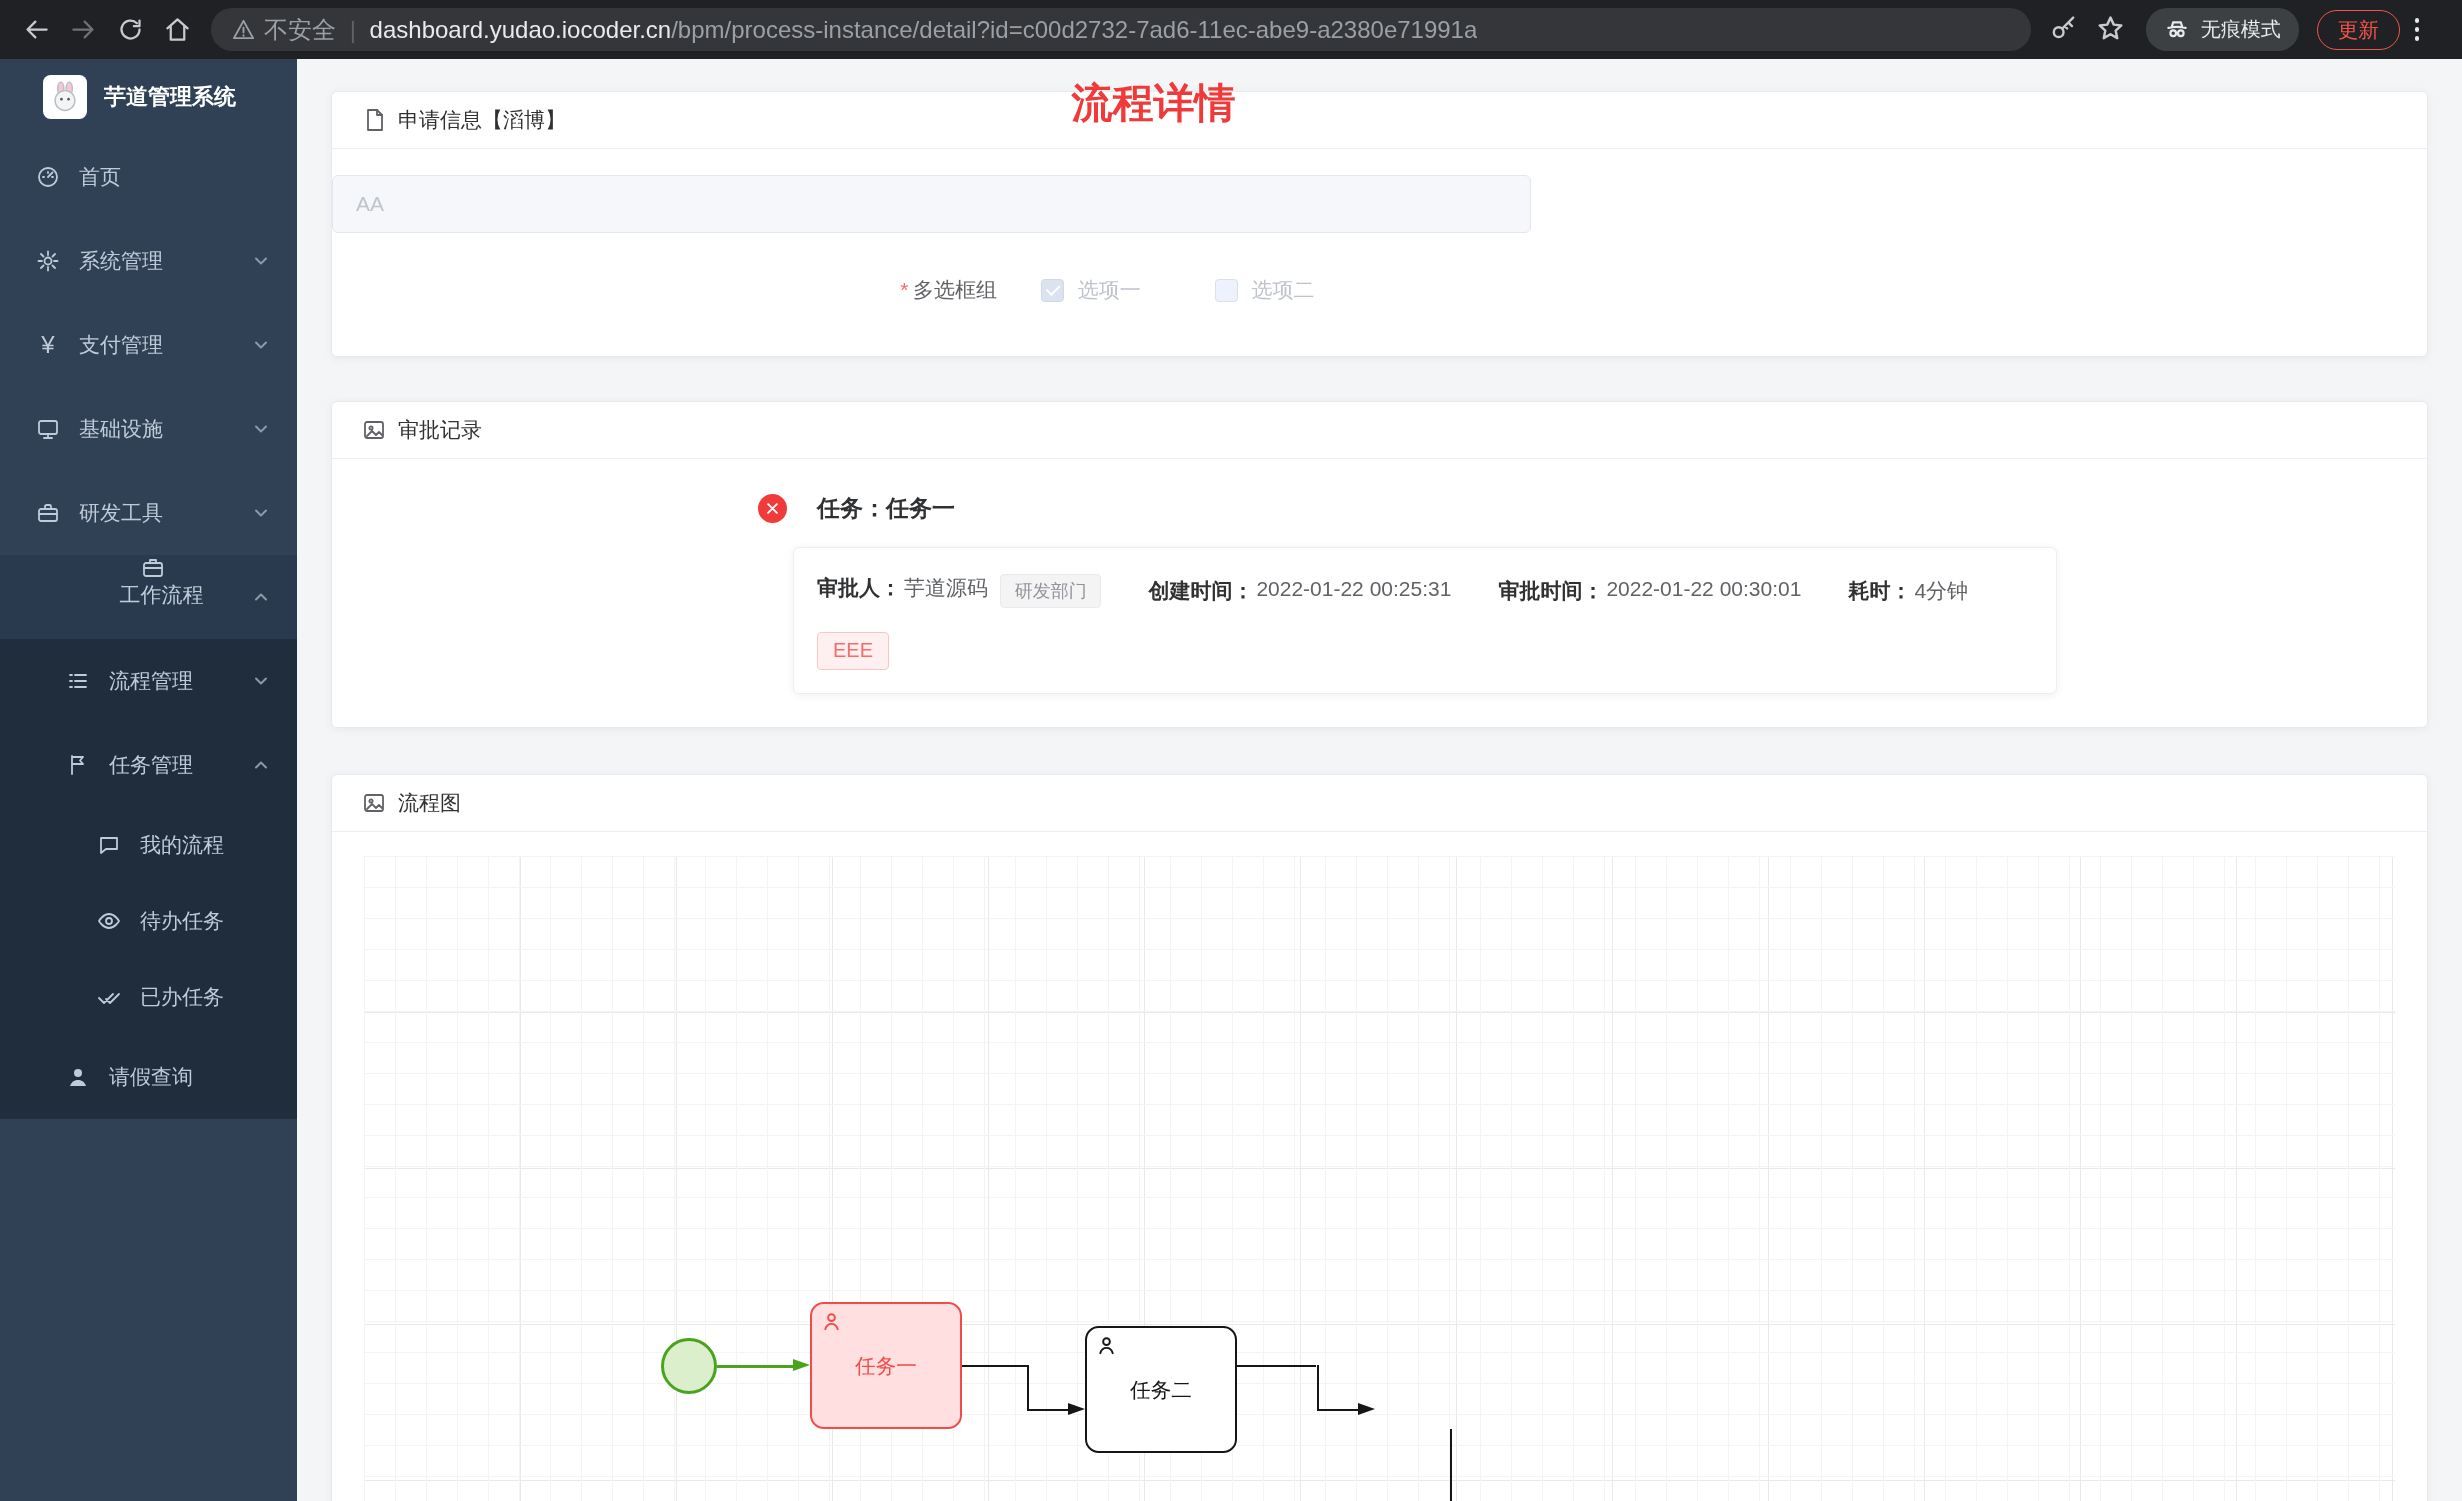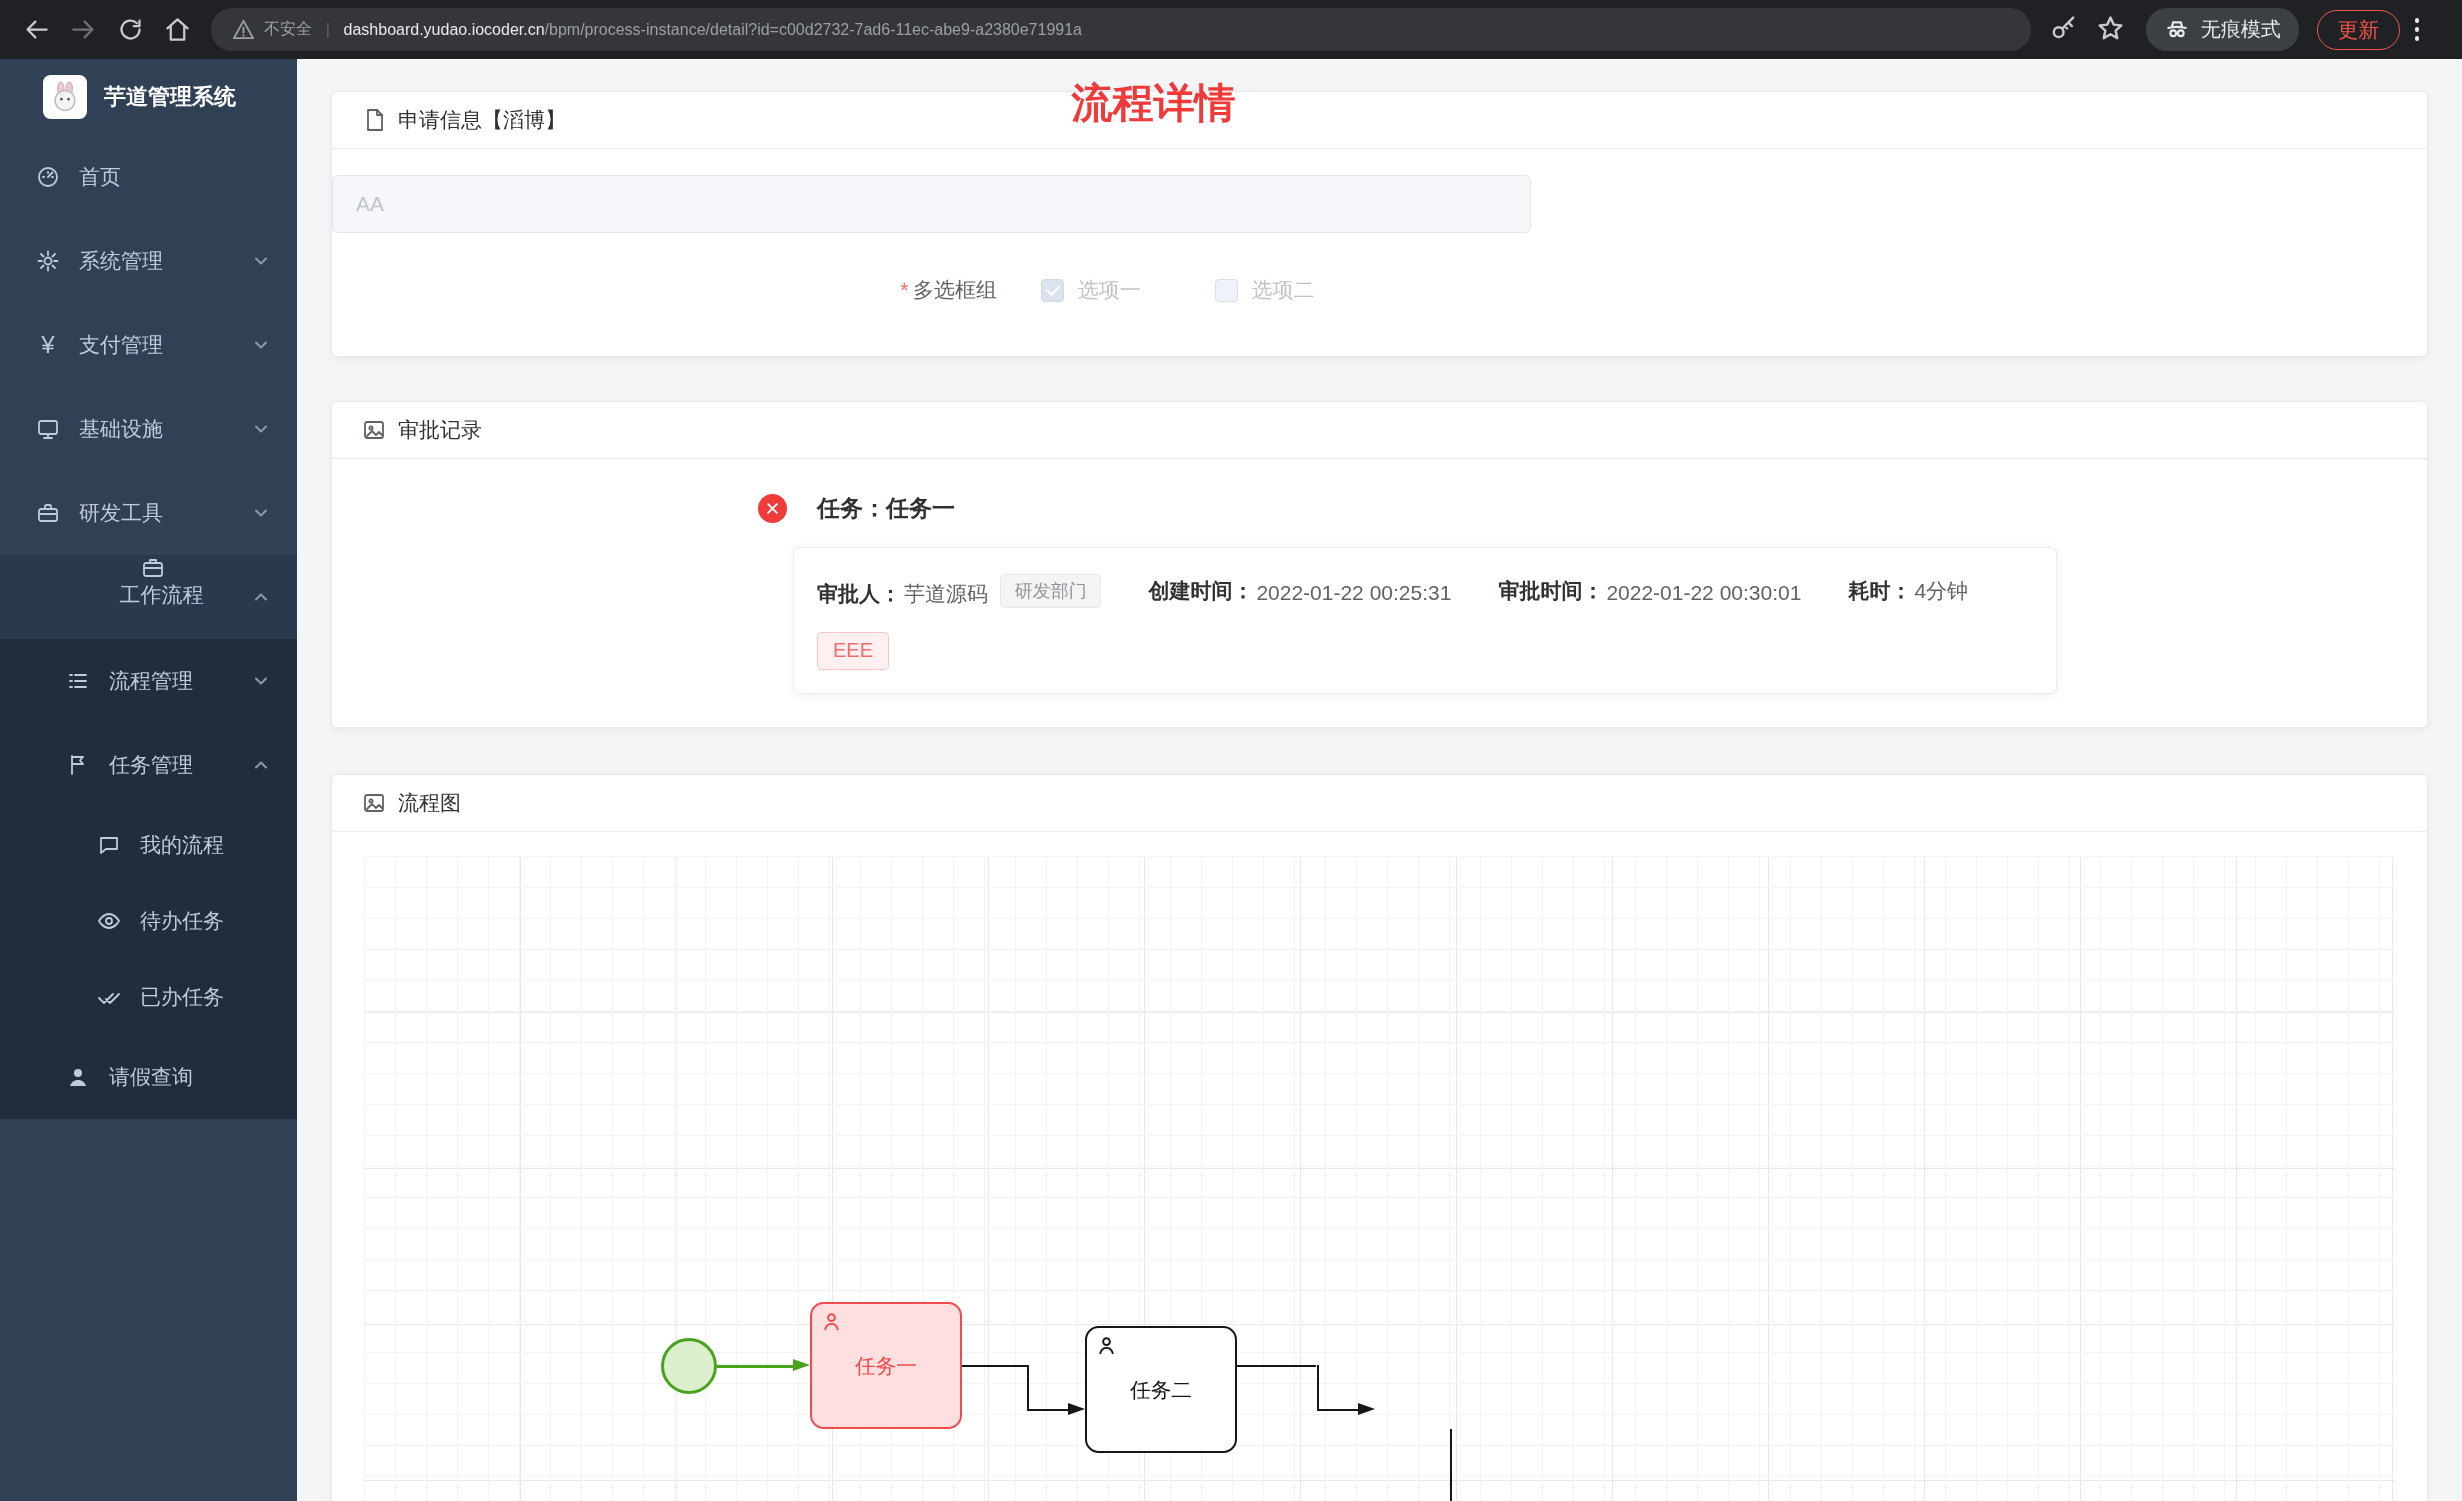--- a/index.html
+++ b/index.html
@@ -8,21 +8,21 @@
     width:2462px; height:1501px; overflow:hidden;
     font-family:"Liberation Sans","DejaVu Sans",sans-serif;
     background:#fff;
   }
 
   
   .browser-bar { height:59px; background:#202124; display:flex; align-items:center; padding:0 17px; }
   .nav-btn { width:38px; height:38px; border-radius:50%; display:flex; align-items:center; justify-content:center; margin-right:9px; flex:none; }
   .nav-btn svg { width:27px; height:27px; stroke:#c7cacf; fill:none; stroke-width:2; stroke-linecap:round; stroke-linejoin:round; }
   .nav-btn.disabled svg { stroke:#6e7175; }
-  .omnibox { height:43px; width:1820px; background:#35363a; border-radius:21px; display:flex; align-items:center; padding:0 21px; margin-left:6px; font-size:16px; color:#9aa0a6; flex:none; }
+  .omnibox { height:43px; width:1820px; background:#35363a; border-radius:21px; display:flex; align-items:center; padding:0 21px; margin-left:6px; font-size:24px; color:#9aa0a6; flex:none; }
   .omnibox svg { width:23px; height:23px; stroke:#9aa0a6; fill:none; stroke-width:2; stroke-linecap:round; stroke-linejoin:round; flex:none; }
   .security-label { margin-left:9px; white-space:nowrap; }
   .url-sep { margin:0 13.7px; color:#5f6368; }
   .url-domain { color:#e8eaed; white-space:nowrap; }
   .url-path { color:#9aa0a6; white-space:nowrap; overflow:hidden; text-overflow:ellipsis; }
   .action-icon { margin-left:18px; flex:none; }
   .action-icon svg { width:29px; height:29px; stroke:#c7cacf; fill:none; stroke-width:2; stroke-linecap:round; stroke-linejoin:round; }
   .incognito-chip { margin-left:21px; height:43px; border-radius:21px; background:#3c4043; color:#e8eaed; display:flex; align-items:center; padding:0 18px; font-size:20px; gap:10.7px; flex:none; }
   .incognito-chip svg { width:26px; height:26px; stroke:#e8eaed; fill:none; stroke-width:2; stroke-linecap:round; }
   .update-btn { margin-left:18px; height:40px; border:1.5px solid #f55448; color:#f55448; border-radius:21px; padding:0 20px; font-size:20.6px; display:flex; align-items:center; flex:none; }
@@ -75,21 +75,21 @@
 
   
   #card-audit { margin-top:44px; height:327px; }
   .audit-body { padding-top:34px; }
   .task-row { margin-left:426px; display:flex; align-items:center; gap:30px; }
   .reject-icon { width:29px; height:29px; border-radius:50%; background:#f03b3b; display:flex; align-items:center; justify-content:center; flex:none; }
   .reject-icon svg { width:15px; height:15px; stroke:#fff; stroke-width:3; fill:none; stroke-linecap:round; }
   .task-title { font-size:23px; font-weight:700; color:#303133; }
   .audit-detail-card { margin:23px 0 0 461px; width:1264px; border:0.8px solid #ebeef5; border-radius:6px; box-shadow:0 1.5px 9px rgba(0,0,0,0.06); padding:26px 18px 23px 23px; background:#fff; }
   .detail-row { display:flex; align-items:center; font-size:21px; }
-  .kv { display:flex; align-items:flex-end; margin-right:47px; }
+  .kv { display:flex; align-items:flex-start; margin-right:47px; }
   .kv .k { color:#303133; font-weight:700; white-space:nowrap; }
   .kv .v { color:#606266; margin-left:3px; white-space:nowrap; }
   .dept-tag { margin-left:12px; background:#f4f4f5; border:0.8px solid #e9e9eb; color:#909399; font-size:18px; padding:3.8px 13.7px; border-radius:4.6px; white-space:nowrap; }
   .comment-tag { display:inline-block; margin-top:24px; background:#fef0f0; border:0.8px solid #fbc4c4; color:#f56c6c; font-size:20px; padding:6.9px 15px; border-radius:4.6px; }
 
   
   #card-diagram { margin-top:46px; height:838px; }
   .diagram-body { padding:24px 32px; }
   .bpmn-canvas { position:relative; height:731px; background-color:#fff;
     background-image:

